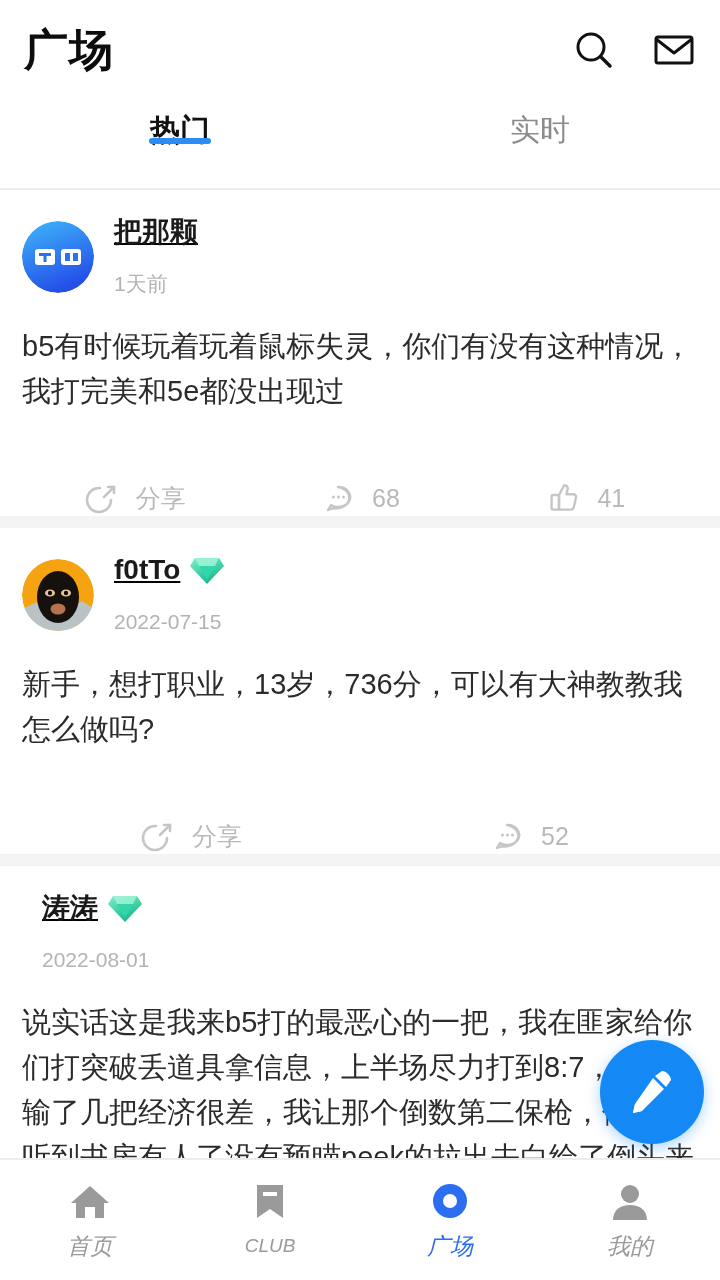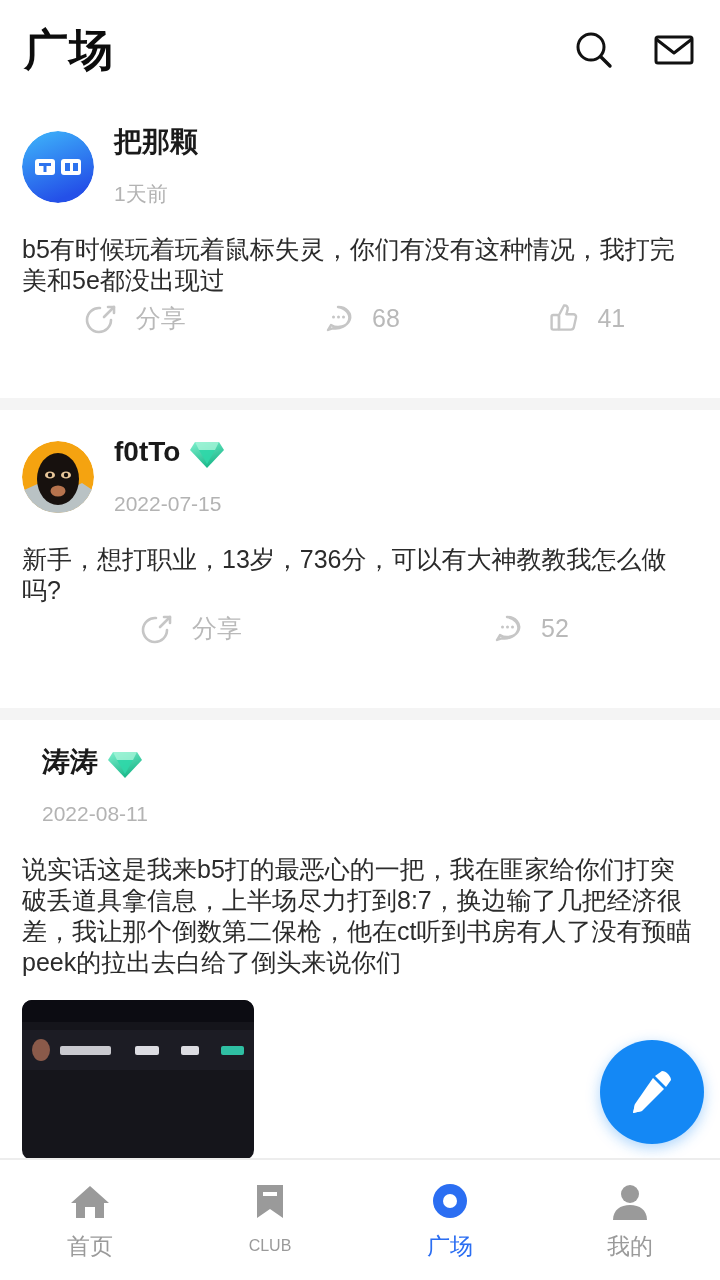--- a/index.html
+++ b/index.html
@@ -103,40 +103,41 @@
   .avatar svg { display: block; width: 72px; height: 72px; }
 
   .user-meta {
     margin-left: 20px;
     display: flex;
     flex-direction: column;
     justify-content: center;
   }
   .user-line {
     display: flex;
-    align-items: flex-end;
+    align-items: center;
     gap: 10px;
+    text-decoration: underline;
   }
   .username {
     font-size: 28px;
     font-weight: bold;
     color: #1a1a1a;
     line-height: 34px;
   }
   .badge-gem { width: 34px; height: 30px; display: block; }
   .timestamp {
     font-size: 21px;
     color: #b3b3b3;
     line-height: 30px;
     margin-top: 20px;
   }
 
   .post-body {
-    font-size: 25px;
-    line-height: 31px;
+    font-size: 29px;
+    line-height: 45px;
     color: #2b2b2b;
     padding-top: 26px;
     padding-bottom: 4px;
     word-break: break-all;
   }
   .post-body.clamped {
     max-height: 232px;
     overflow: hidden;
   }
 
@@ -163,21 +164,21 @@
     gap: 10px;
   }
   .pi-ava { width: 22px; height: 22px; border-radius: 50%; background: #8a5a4a; }
   .pi-name { width: 62px; height: 9px; background: #c9c9cf; border-radius: 2px; }
   .pi-s1 { margin-left: 14px; width: 30px; height: 9px; background: #dcdce2; border-radius: 2px; }
   .pi-s2 { margin-left: 12px; width: 22px; height: 9px; background: #dcdce2; border-radius: 2px; }
   .pi-s3 { margin-left: 12px; width: 28px; height: 9px; background: #2fbfa3; border-radius: 2px; }
 
   .actions {
     display: flex;
-    align-items: flex-start;
+    align-items: flex-end;
     height: 98px;
   }
   .action {
     flex: 1;
     display: flex;
     align-items: center;
     justify-content: center;
     gap: 16px;
   }
   .action svg { display: block; }
@@ -214,31 +215,32 @@
     align-items: center;
     z-index: 30;
   }
   .nav-item {
     flex: 1;
     display: flex;
     flex-direction: column;
     align-items: center;
     justify-content: center;
     gap: 8px;
+    font-style: italic;
   }
   .nav-icon { height: 44px; display: flex; align-items: center; justify-content: center; }
   .nav-icon svg { display: block; }
   .nav-label {
     font-size: 23px;
     color: #9a9a9a;
     line-height: 28px;
   }
   .nav-item.active .nav-label { color: #2b6ef2; }
   .nav-club-text {
-    font-size: 16px;
+    font-size: 19px;
     color: #9a9a9a;
   }
 </style>
 </head>
 <body>
 
 <div class="screen">
 
   <div class="header">
     <div class="page-title">广场</div>
@@ -251,20 +253,31 @@
       </span>
       <span class="hdr-icon">
         <svg viewBox="0 0 44 44" xmlns="http://www.w3.org/2000/svg">
           <rect x="4" y="9" width="36" height="26" rx="2" fill="none" stroke="#111" stroke-width="3"></rect>
           <polyline points="4,11 22,25 40,11" fill="none" stroke="#111" stroke-width="3" stroke-linejoin="round"></polyline>
         </svg>
       </span>
     </div>
   </div>
 
+  <div class="tabs">
+    <div class="tab active">
+      <span class="tab-label">热门</span>
+      <span class="tab-underline"></span>
+    </div>
+    <div class="tab">
+      <span class="tab-label">实时</span>
+      
+    </div>
+    <div class="tabs-bottom-line"></div>
+  </div>
 
   <div class="feed">
 
     <div class="post">
       <div class="post-head">
         <div class="avatar">
           <svg viewBox="0 0 72 72" xmlns="http://www.w3.org/2000/svg">
             <defs>
               <linearGradient id="g1" x1="0" y1="0" x2="0.4" y2="1">
                 <stop offset="0%" stop-color="#3fb8fb"></stop>
@@ -402,21 +415,21 @@
                     <stop offset="0%" stop-color="#7ef0cd"></stop>
                     <stop offset="100%" stop-color="#18b789"></stop>
                   </linearGradient>
                 </defs>
                 <polygon points="5,3 29,3 34,11 17,29 0,11" fill="url(#gem3)"></polygon>
                 <polygon points="5,3 29,3 25,11 9,11" fill="#a8f5da" opacity="0.75"></polygon>
                 <polygon points="9,11 25,11 17,25" fill="#2fd7a8" opacity="0.9"></polygon>
               </svg>
             </span>
           </div>
-          <span class="timestamp">2022-08-11</span>
+          <span class="timestamp">2022-08-01</span>
         </div>
       </div>
 
       <div class="post-body clamped">说实话这是我来b5打的最恶心的一把，我在匪家给你们打突破丢道具拿信息，上半场尽力打到8:7，换边输了几把经济很差，我让那个倒数第二保枪，他在ct听到书房有人了没有预瞄peek的拉出去白给了倒头来说你们</div>
 
       <div class="post-image">
         <div class="pi-topbar"></div>
         <div class="pi-row">
           <span class="pi-ava"></span>
           <span class="pi-name"></span>

